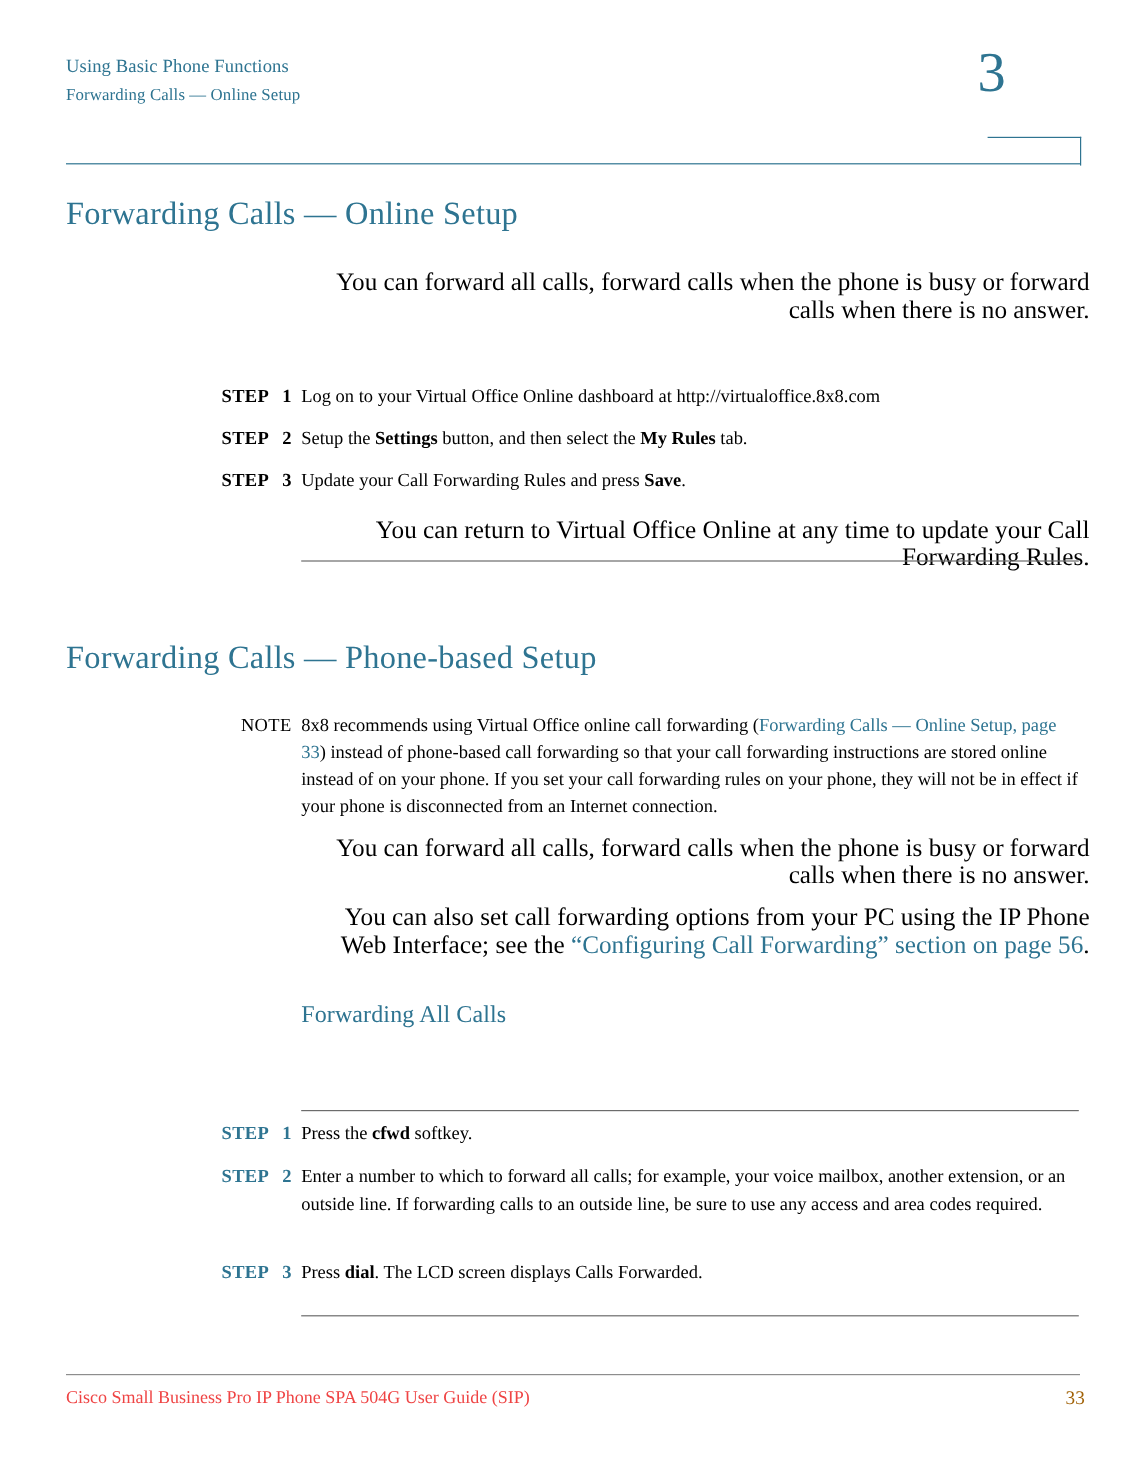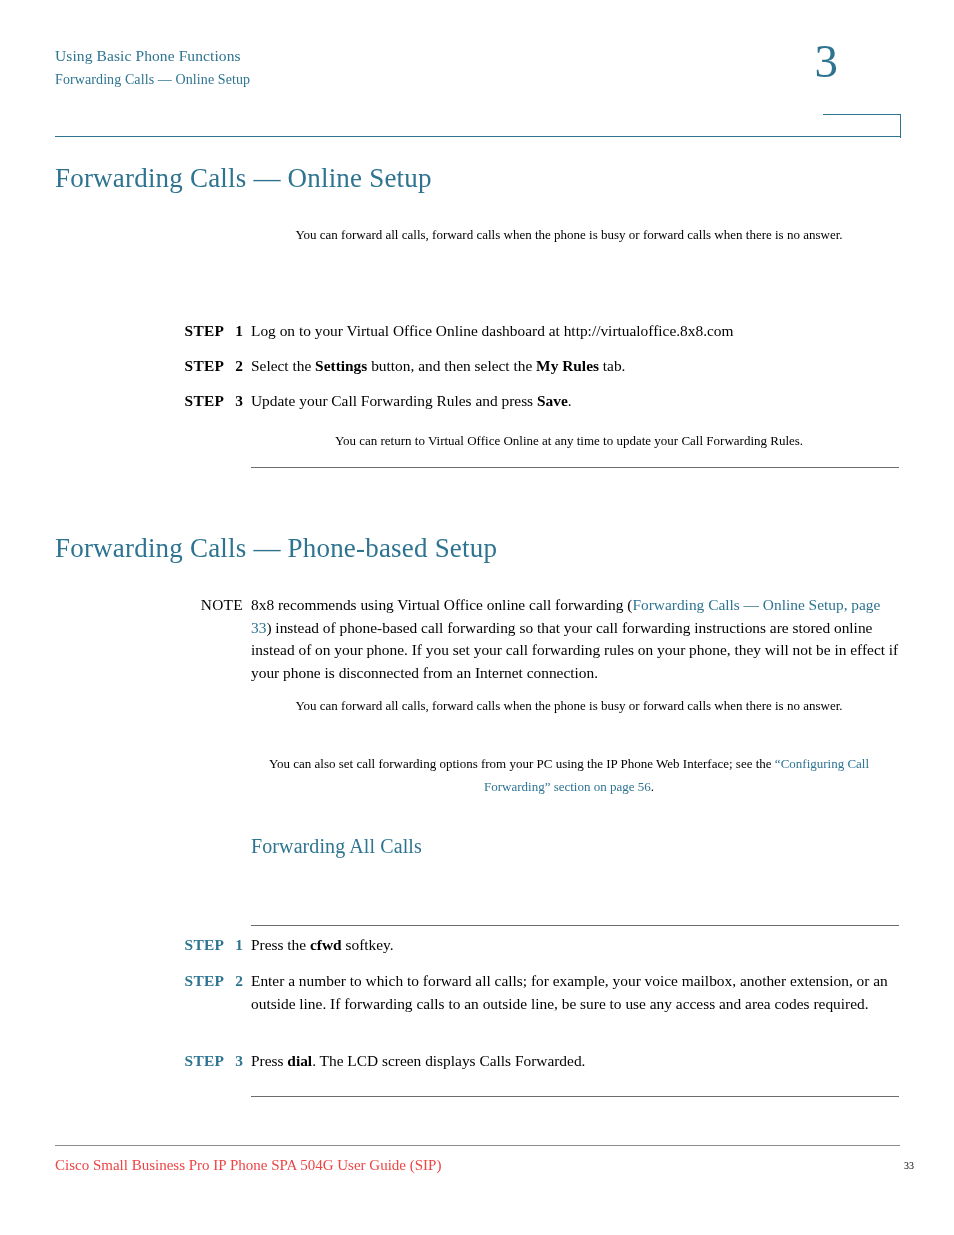--- a/index.html
+++ b/index.html
@@ -93,25 +93,25 @@
     line-height: 24px;
     color: #2e7491;
     font-weight: 400;
     letter-spacing: .1px;
     white-space: nowrap;
   }
 
   
   .body-block {
     position: absolute;
-    left: 245px;
-    width: 648px;
-    font-size: 13px;
+    left: 260px;
+    width: 648px;
+    font-size: 21px;
     line-height: 22.5px;
-    text-align: center;
+    text-align: right;
   }
 
   
   .step-row {
     position: absolute;
     left: 55px;
     width: 845px;
     font-size: 15.4px;
     line-height: 22.5px;
   }
@@ -175,25 +175,25 @@
   .footer-text {
     position: absolute;
     left: 55px;
     top: 1157px;
     font-size: 15px;
     line-height: 17px;
     color: #ef4444;
   }
   .footer-page {
     position: absolute;
-    right: 40px;
+    right: 50px;
     top: 1157px;
-    font-size: 10px;
+    font-size: 16px;
     line-height: 17px;
-    color: #000000;
+    color: #a16207;
   }
 
   b, .bold { font-weight: bold; }
   .link { color: #2e7491; }
 </style>
 </head>
 <body>
 
 <div class="page">
 
@@ -216,21 +216,21 @@
     <div class="step-label">
       <span class="step-word">STEP</span><span class="step-num">1</span>
     </div>
     <div class="step-text"><span>Log on to your Virtual Office Online dashboard at http://virtualoffice.8x8.com</span></div>
   </div>
 
   <div class="step-row black" style="top:355px;">
     <div class="step-label">
       <span class="step-word">STEP</span><span class="step-num">2</span>
     </div>
-    <div class="step-text"><span>Select the </span><b>Settings</b><span> button, and then select the </span><b>My Rules</b><span> tab.</span></div>
+    <div class="step-text"><span>Setup the </span><b>Settings</b><span> button, and then select the </span><b>My Rules</b><span> tab.</span></div>
   </div>
 
   <div class="step-row black" style="top:390px;">
     <div class="step-label">
       <span class="step-word">STEP</span><span class="step-num">3</span>
     </div>
     <div class="step-text"><span>Update your Call Forwarding Rules and press </span><b>Save</b><span>.</span></div>
   </div>
 
   <div class="body-block" style="top:430px;">You can return to Virtual Office Online at any time to update your Call Forwarding Rules.</div>

